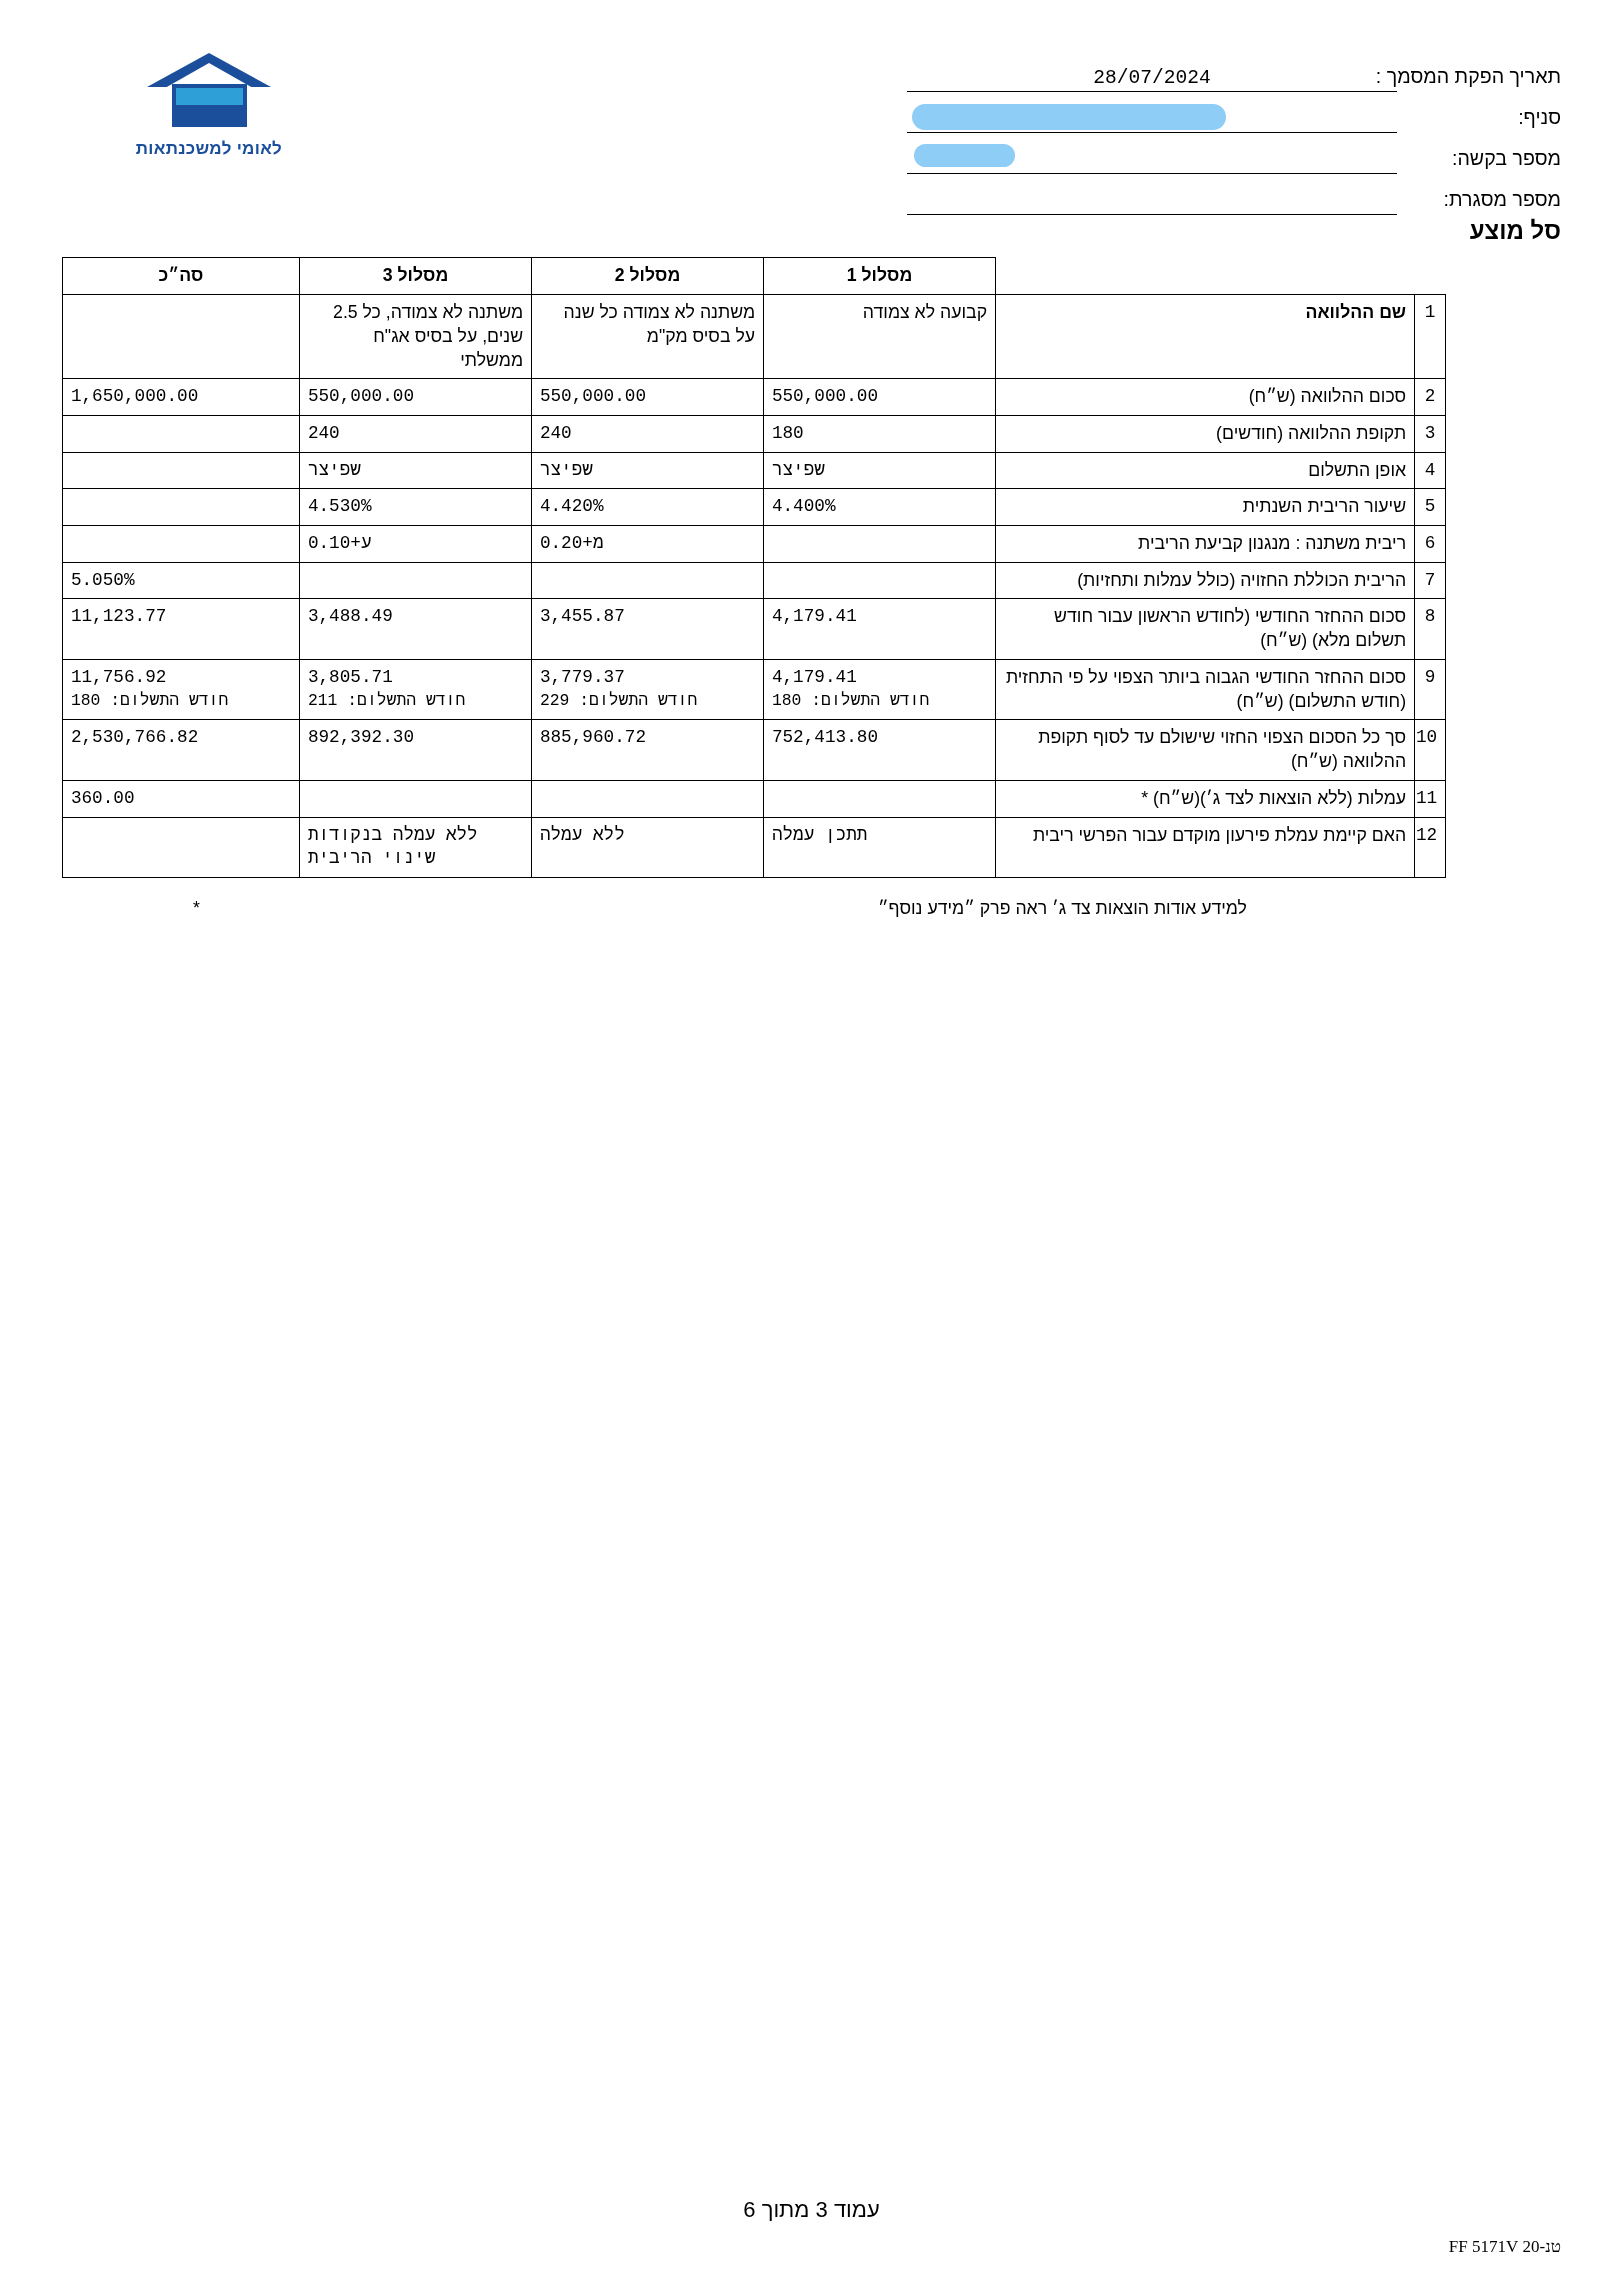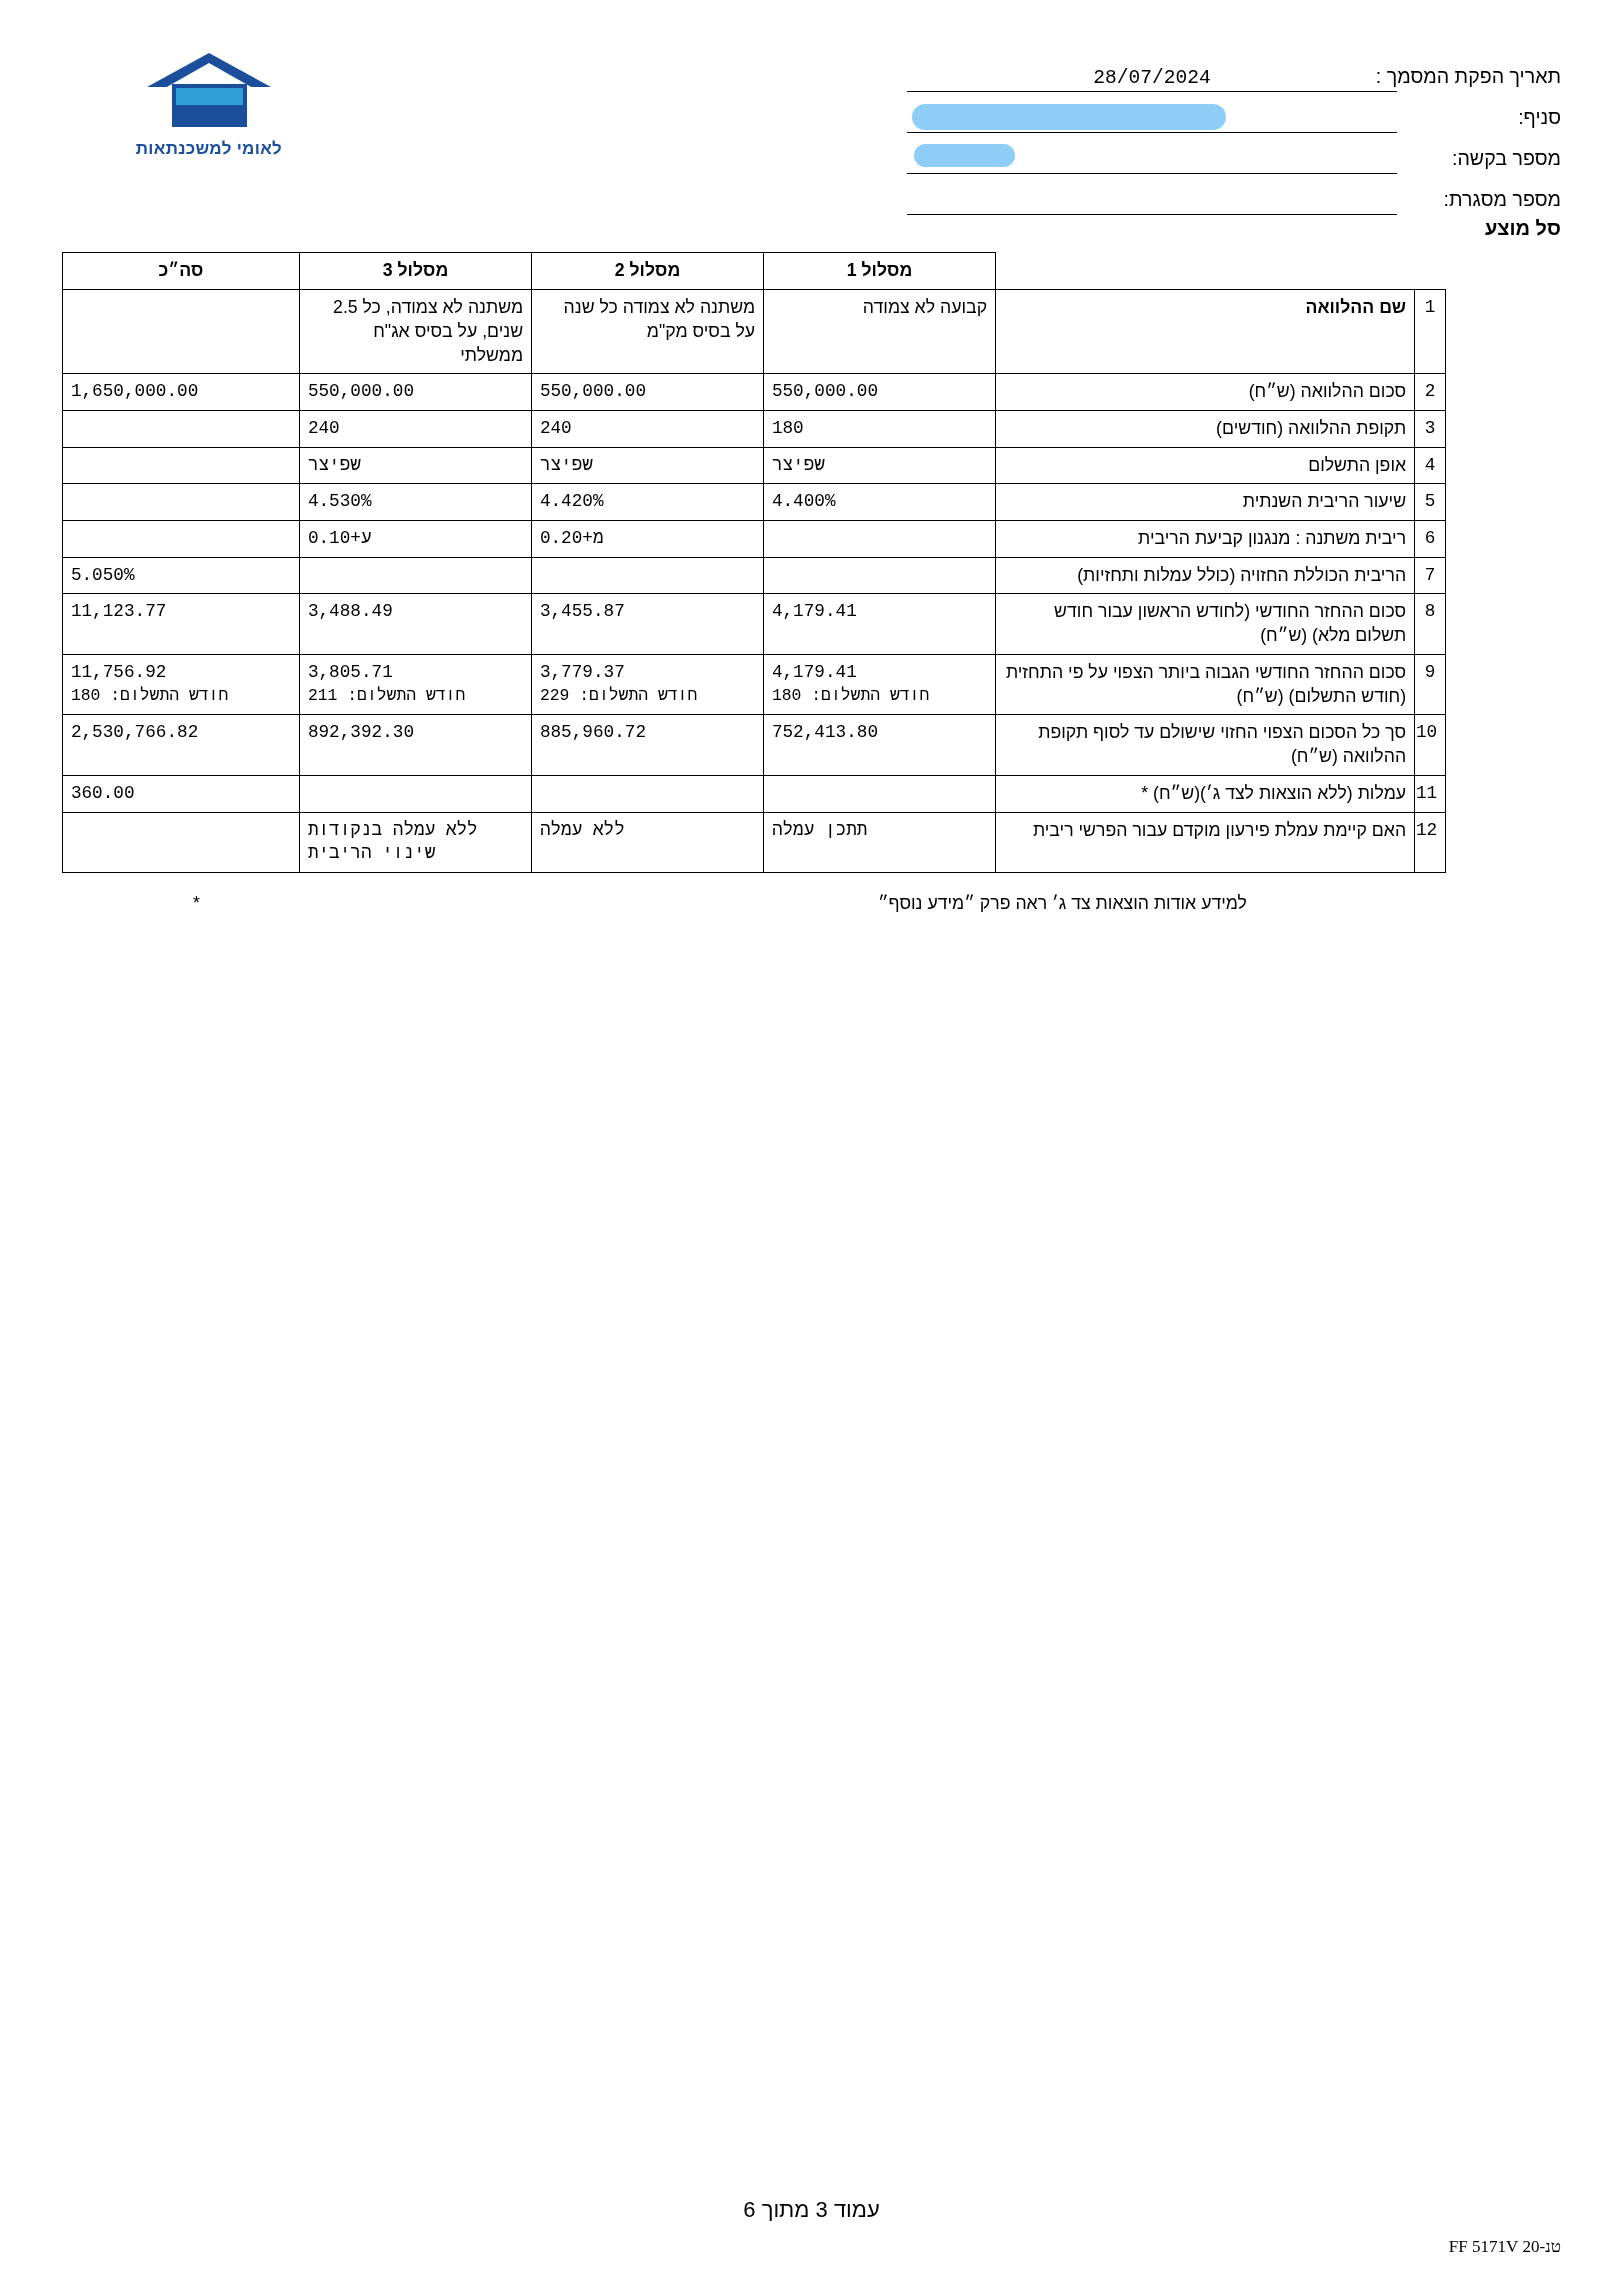--- a/index.html
+++ b/index.html
@@ -132,21 +132,21 @@
   }
   .redact.r2 {
     top: 0px;
     left: 6.5px;
     width: 101px;
     height: 23.6px;
   }
 
   
   .section-title {
-    font-size: 20px;
+    font-size: 24px;
     font-weight: bold;
     margin: 14.4px 0 11.8px 0;
     text-align: right;
   }
 
   
   table.basket {
     border-collapse: collapse;
     width: 1384px;
     margin: 0 auto 0 0;

